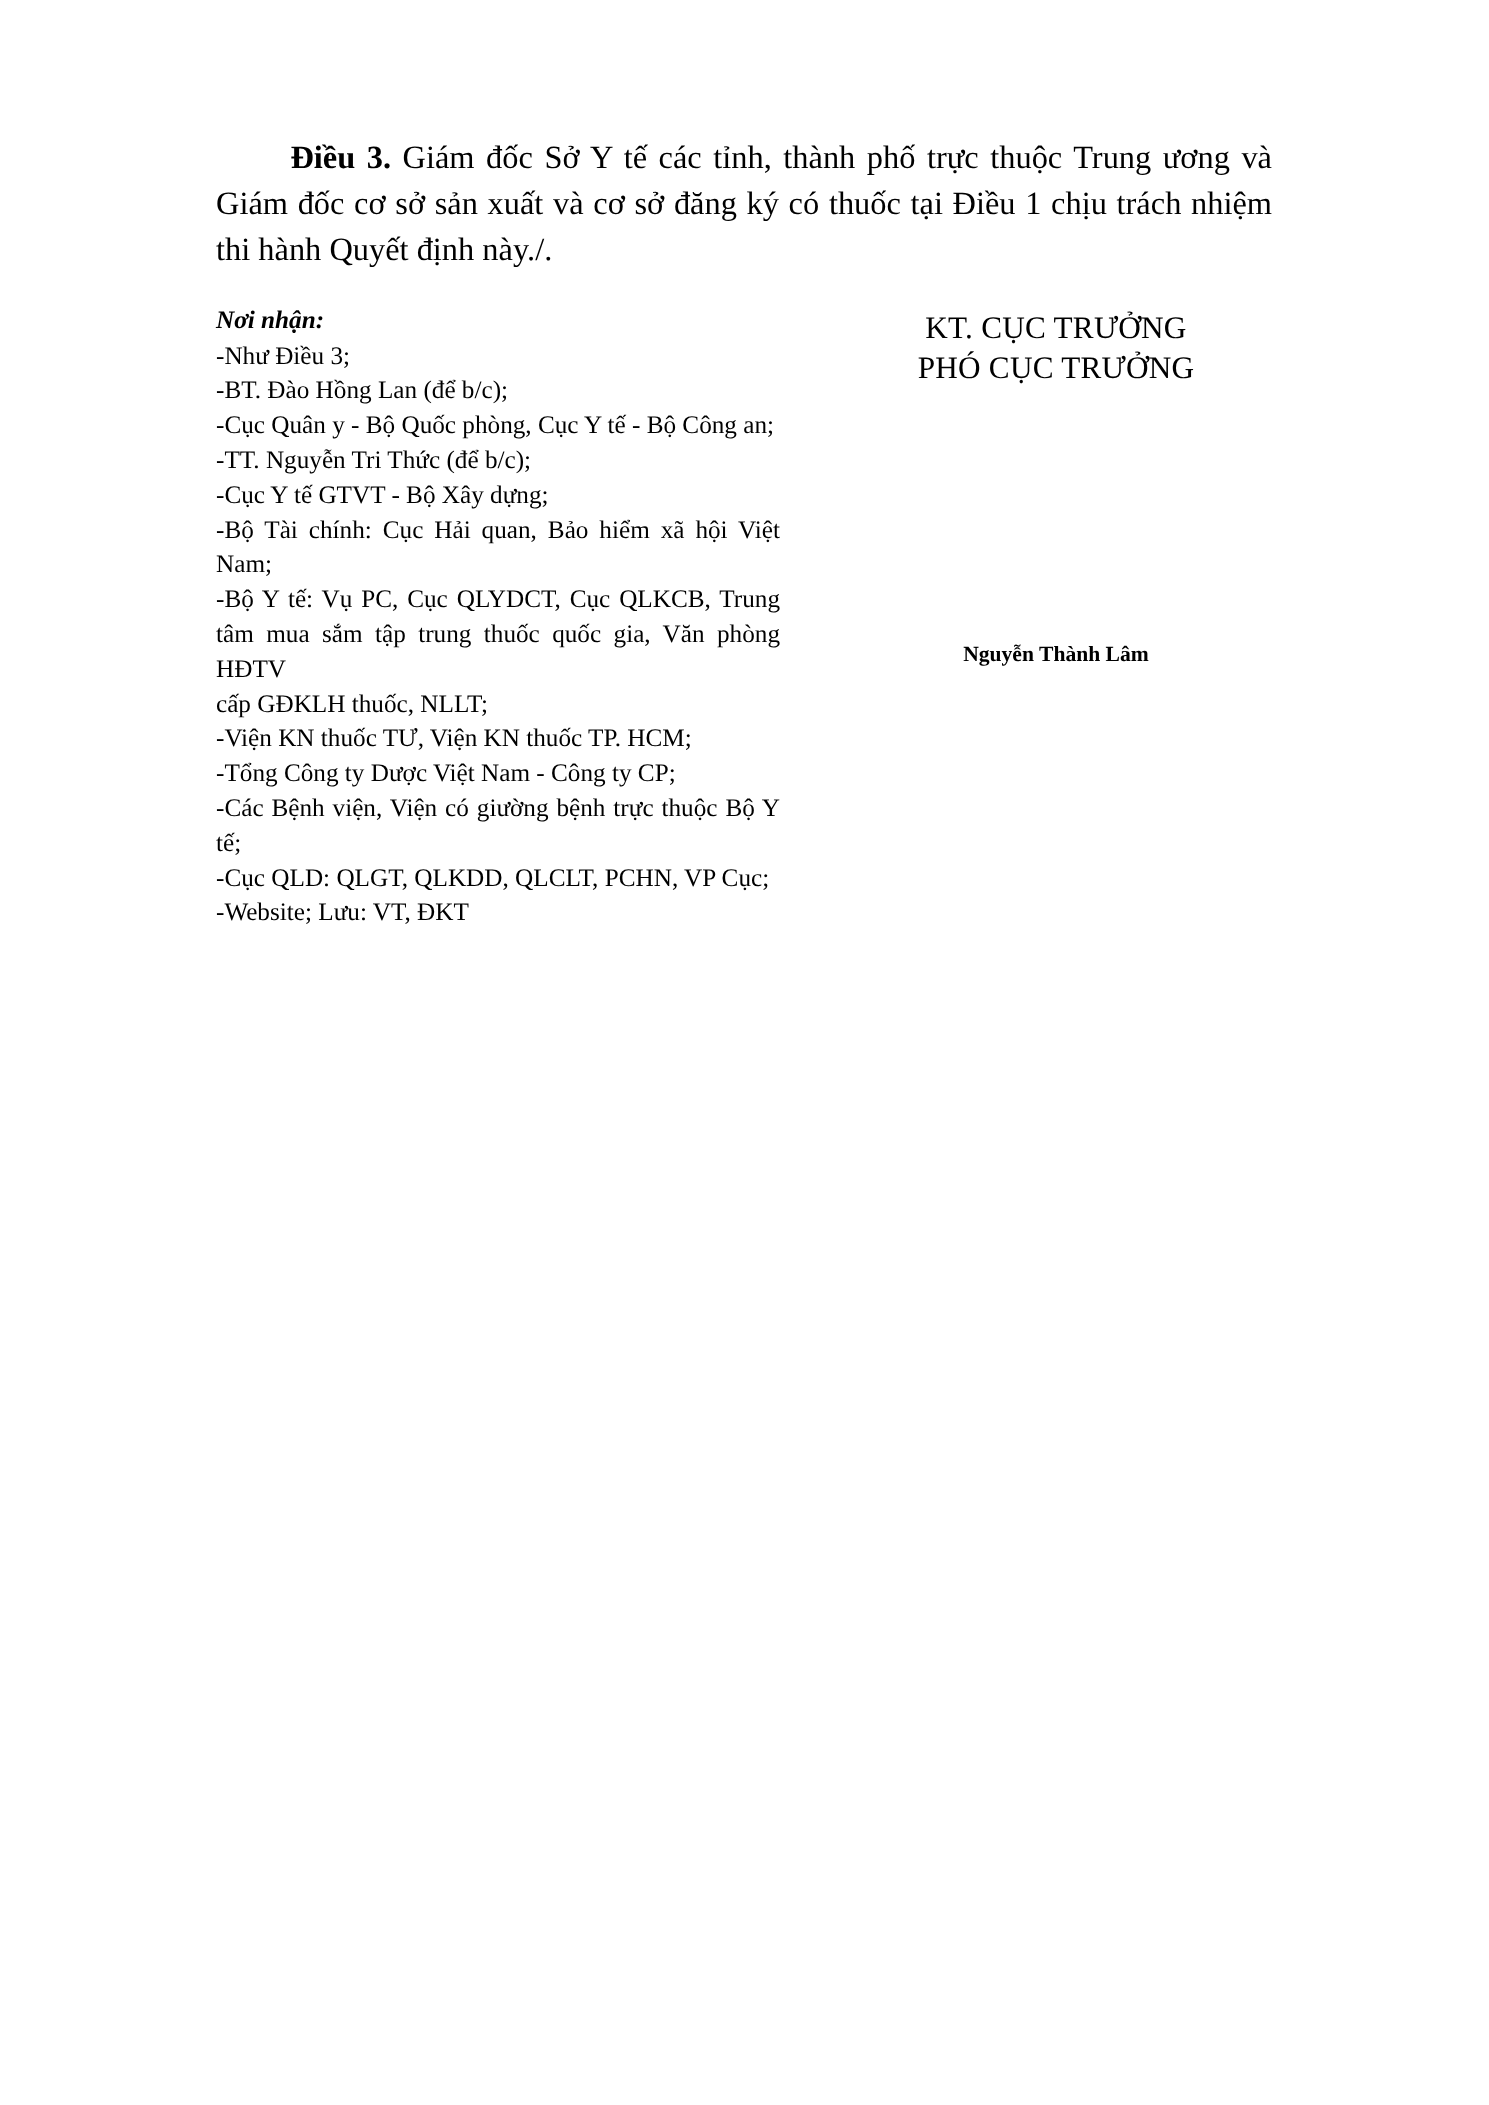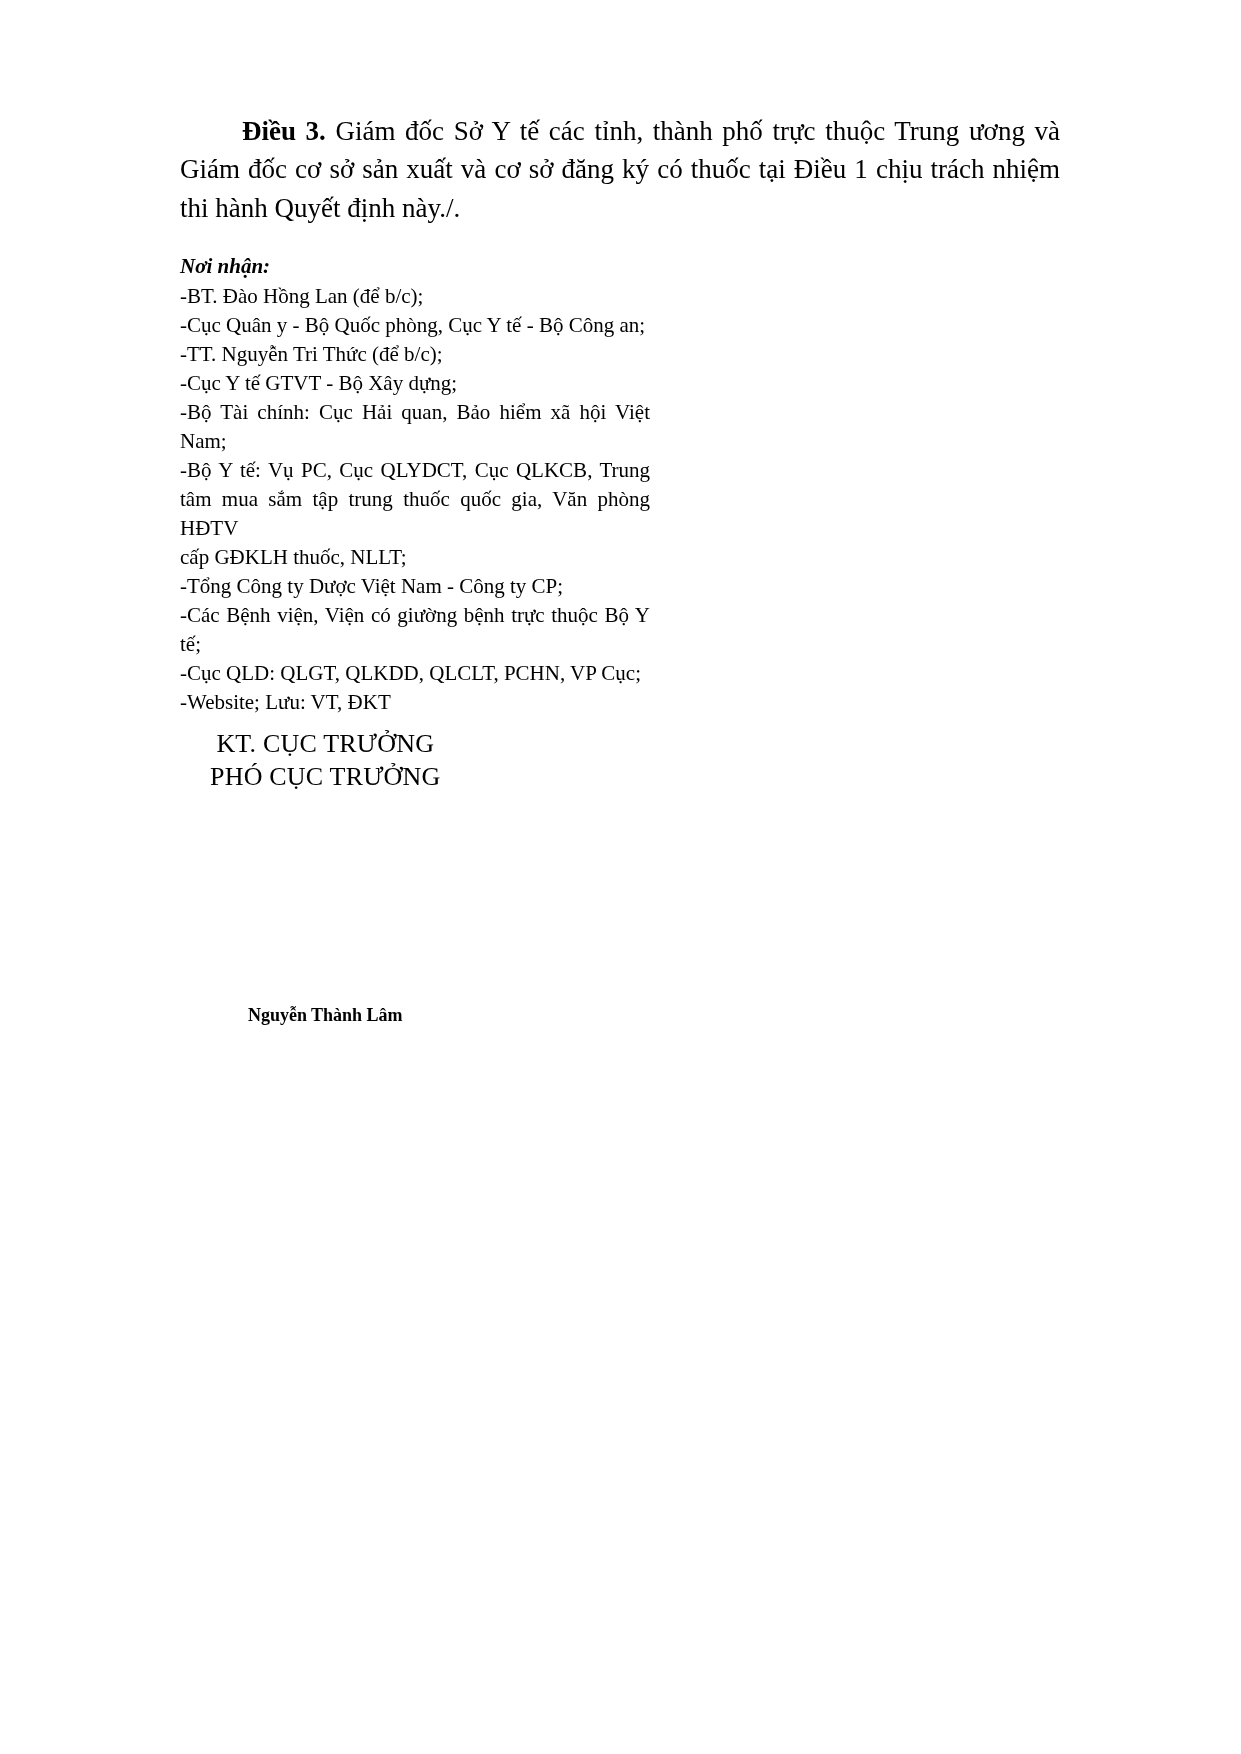--- a/index.html
+++ b/index.html
@@ -38,21 +38,21 @@
     display: inline-block;
     width: 62px;
   }
   .article b {
     font-weight: bold;
   }
 
   
   .sig-block {
     display: flex;
-    flex-direction: column;
+    flex-direction: row;
     align-items: flex-start;
     width: 900px;
   }
   .recipients {
     width: 470px;
     flex: 0 0 470px;
   }
   .recipients-title {
     font-size: 21px;
     font-weight: bold;
@@ -101,27 +101,29 @@
 
   <p class="article">
     <span class="indent"></span><b>Điều 3.</b><span> Giám đốc Sở Y tế các tỉnh, thành phố trực thuộc Trung ương và Giám đốc cơ sở sản xuất và cơ sở đăng ký có thuốc tại Điều 1 chịu trách nhiệm thi hành Quyết định này./.</span>
   </p>
 
   <div class="sig-block">
 
     <div class="recipients">
       <div class="recipients-title">Nơi nhận:</div>
       <ul class="recipients-list">
+        <li>-Như Điều 3;</li>
         <li>-BT. Đào Hồng Lan (để b/c);</li>
         <li>-Cục Quân y - Bộ Quốc phòng, Cục Y tế - Bộ Công an;</li>
         <li>-TT. Nguyễn Tri Thức (để b/c);</li>
         <li>-Cục Y tế GTVT - Bộ Xây dựng;</li>
         <li>-Bộ Tài chính: Cục Hải quan, Bảo hiểm xã hội Việt Nam;</li>
         <li>-Bộ Y tế: Vụ PC, Cục QLYDCT, Cục QLKCB, Trung tâm mua sắm tập trung thuốc quốc gia, Văn phòng HĐTV</li>
         <li>cấp GĐKLH thuốc, NLLT;</li>
+        <li>-Viện KN thuốc TƯ, Viện KN thuốc TP. HCM;</li>
         <li>-Tổng Công ty Dược Việt Nam - Công ty CP;</li>
         <li>-Các Bệnh viện, Viện có giường bệnh trực thuộc Bộ Y tế;</li>
         <li>-Cục QLD: QLGT, QLKDD, QLCLT, PCHN, VP Cục;</li>
         <li>-Website; Lưu: VT, ĐKT</li>
       </ul>
     </div>
 
     <div class="signature">
       <div class="sig-line">KT. CỤC TRƯỞNG</div>
       <div class="sig-line">PHÓ CỤC TRƯỞNG</div>

